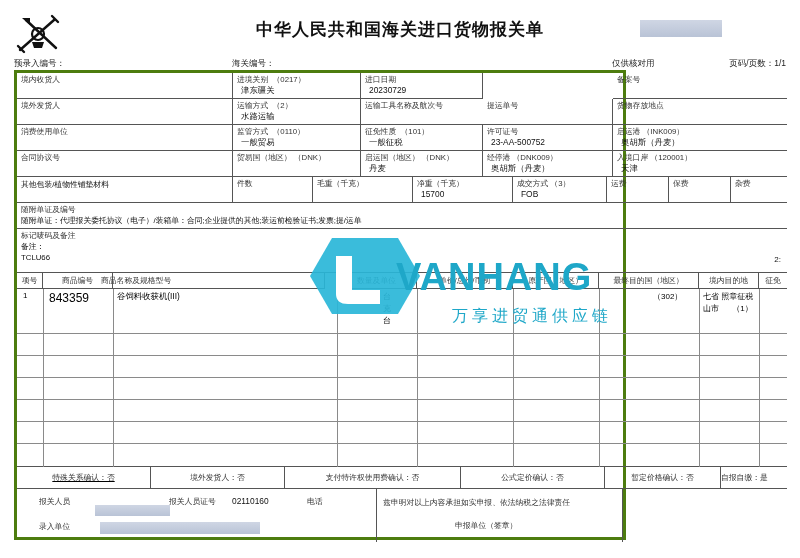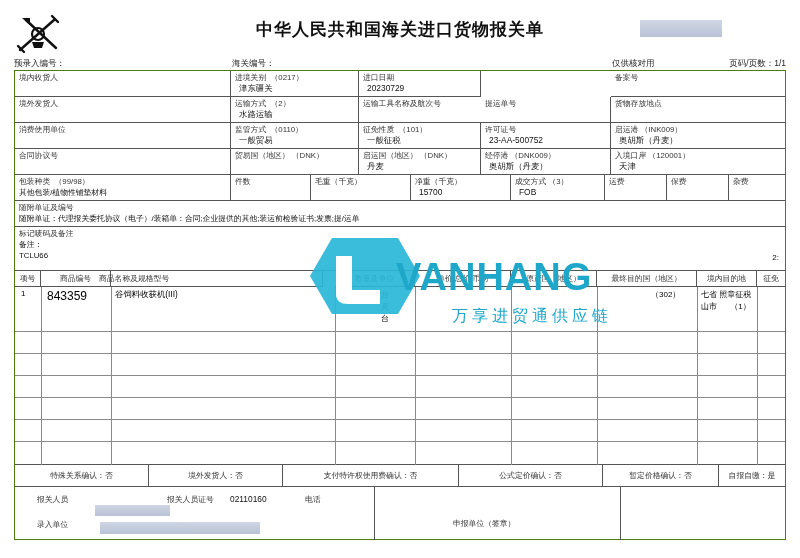--- a/index.html
+++ b/index.html
@@ -47,22 +47,22 @@
   }
   .page-no {
     position: absolute; right: 14px; top: 58px;
     font-size: 8.5px; color: #222;
   }
 
   
   .tbl {
     position: absolute;
     left: 14px; top: 70px;
-    width: 772px; height: 470px;
-    border: 1px solid #4d7c0f;
+    width: 612px; height: 470px;
+    border: 3px solid #4d7c0f;
   }
   .cell {
     position: absolute;
     border-right: 1px solid #555;
     border-bottom: 1px solid #555;
     padding: 2px 3px 0 4px;
     overflow: hidden;
   }
   .cell.nb-r { border-right: none; }
   .cell.nb-b { border-bottom: none; }
@@ -210,21 +210,20 @@
     <div class="cell" style="left:466px;top:78px;width:130px;height:26px;">
       <span class="lbl"><span>经停港</span>&nbsp;<span>（DNK009）</span></span>
       <span class="val ind">奥胡斯（丹麦）</span>
     </div>
     <div class="cell nb-r" style="left:596px;top:78px;width:174px;height:26px;">
       <span class="lbl"><span>入境口岸</span>&nbsp;<span>（120001）</span></span>
       <span class="val ind">天津</span>
     </div>
 
     <div class="cell" style="left:0;top:104px;width:216px;height:26px;">
-      <span class="lbl"><span>包装种类</span>&nbsp;&nbsp;<span>（99/98）</span></span>
       <span class="val sm">其他包装/植物性铺垫材料</span>
     </div>
     <div class="cell" style="left:216px;top:104px;width:80px;height:26px;">
       <span class="lbl">件数</span>
       <span class="val ind"></span>
     </div>
     <div class="cell" style="left:296px;top:104px;width:100px;height:26px;">
       <span class="lbl">毛重（千克）</span>
       <span class="val ind"></span>
     </div>
@@ -313,46 +312,47 @@
         <span style="position:absolute;left:100px;top:2px;font-size:8.4px;">谷饲料收获机(III)</span>
         <span style="position:absolute;left:366px;top:2px;font-size:8px;white-space:pre;line-height:12px;">台
 克
 台</span>
         <span style="position:absolute;left:636px;top:2px;font-size:8px;">（302）</span>
         <span style="position:absolute;left:686px;top:2px;font-size:8px;white-space:pre;line-height:12px;">七省 照章征税
 山市      （1）</span>
       </div>
     </div>
 
-    <div class="cell" style="left:0;top:394px;width:134px;height:22px;text-align:center;padding:0;">
+    <div class="cell" style="left:0;top:394px;width:134px;height:22px;text-align:center;padding:0;text-decoration:underline;">
       <span class="lbl" style="line-height:22px;">特殊关系确认：否</span>
     </div>
     <div class="cell" style="left:134px;top:394px;width:134px;height:22px;text-align:center;padding:0;">
       <span class="lbl" style="line-height:22px;">境外发货人：否</span>
     </div>
     <div class="cell" style="left:268px;top:394px;width:176px;height:22px;text-align:center;padding:0;">
       <span class="lbl" style="line-height:22px;">支付特许权使用费确认：否</span>
     </div>
     <div class="cell" style="left:444px;top:394px;width:144px;height:22px;text-align:center;padding:0;">
       <span class="lbl" style="line-height:22px;">公式定价确认：否</span>
     </div>
     <div class="cell" style="left:588px;top:394px;width:116px;height:22px;text-align:center;padding:0;">
       <span class="lbl" style="line-height:22px;">暂定价格确认：否</span>
     </div>
-    <div class="cell nb-r" style="left:704px;top:394px;width:66px;height:22px;text-align:center;padding:0;">
+    <div class="cell nb-r" style="left:704px;top:394px;width:66px;height:22px;text-align:left;padding:0;">
       <span class="lbl" style="line-height:22px;">自报自缴：是</span>
     </div>
 
     <div class="cell nb-b" style="left:0;top:416px;width:360px;height:26px;">
       <span class="lbl" style="position:absolute;left:22px;top:8px;">报关人员</span>
       <span class="lbl" style="position:absolute;left:152px;top:8px;">报关人员证号</span>
       <span class="val" style="position:absolute;left:215px;top:7px;">02110160</span>
       <span class="lbl" style="position:absolute;left:290px;top:8px;">电话</span>
     </div>
     <div class="cell nb-b" style="left:360px;top:416px;width:246px;height:53px;">
+      <span class="lbl" style="position:absolute;left:6px;top:8px;white-space:normal;line-height:12px;">兹申明对以上内容承担如实申报、依法纳税之法律责任</span>
       <span class="lbl" style="position:absolute;left:78px;top:32px;">申报单位（签章）</span>
     </div>
     <div class="cell nb-b" style="left:0;top:442px;width:360px;height:27px;">
       <span class="lbl" style="position:absolute;left:22px;top:7px;">录入单位</span>
     </div>
   </div>
 
   <div style="position:absolute;left:612px;top:58px;font-size:8.5px;color:#222;">仅供核对用</div>
 
   <div class="redact redact-num"></div>

